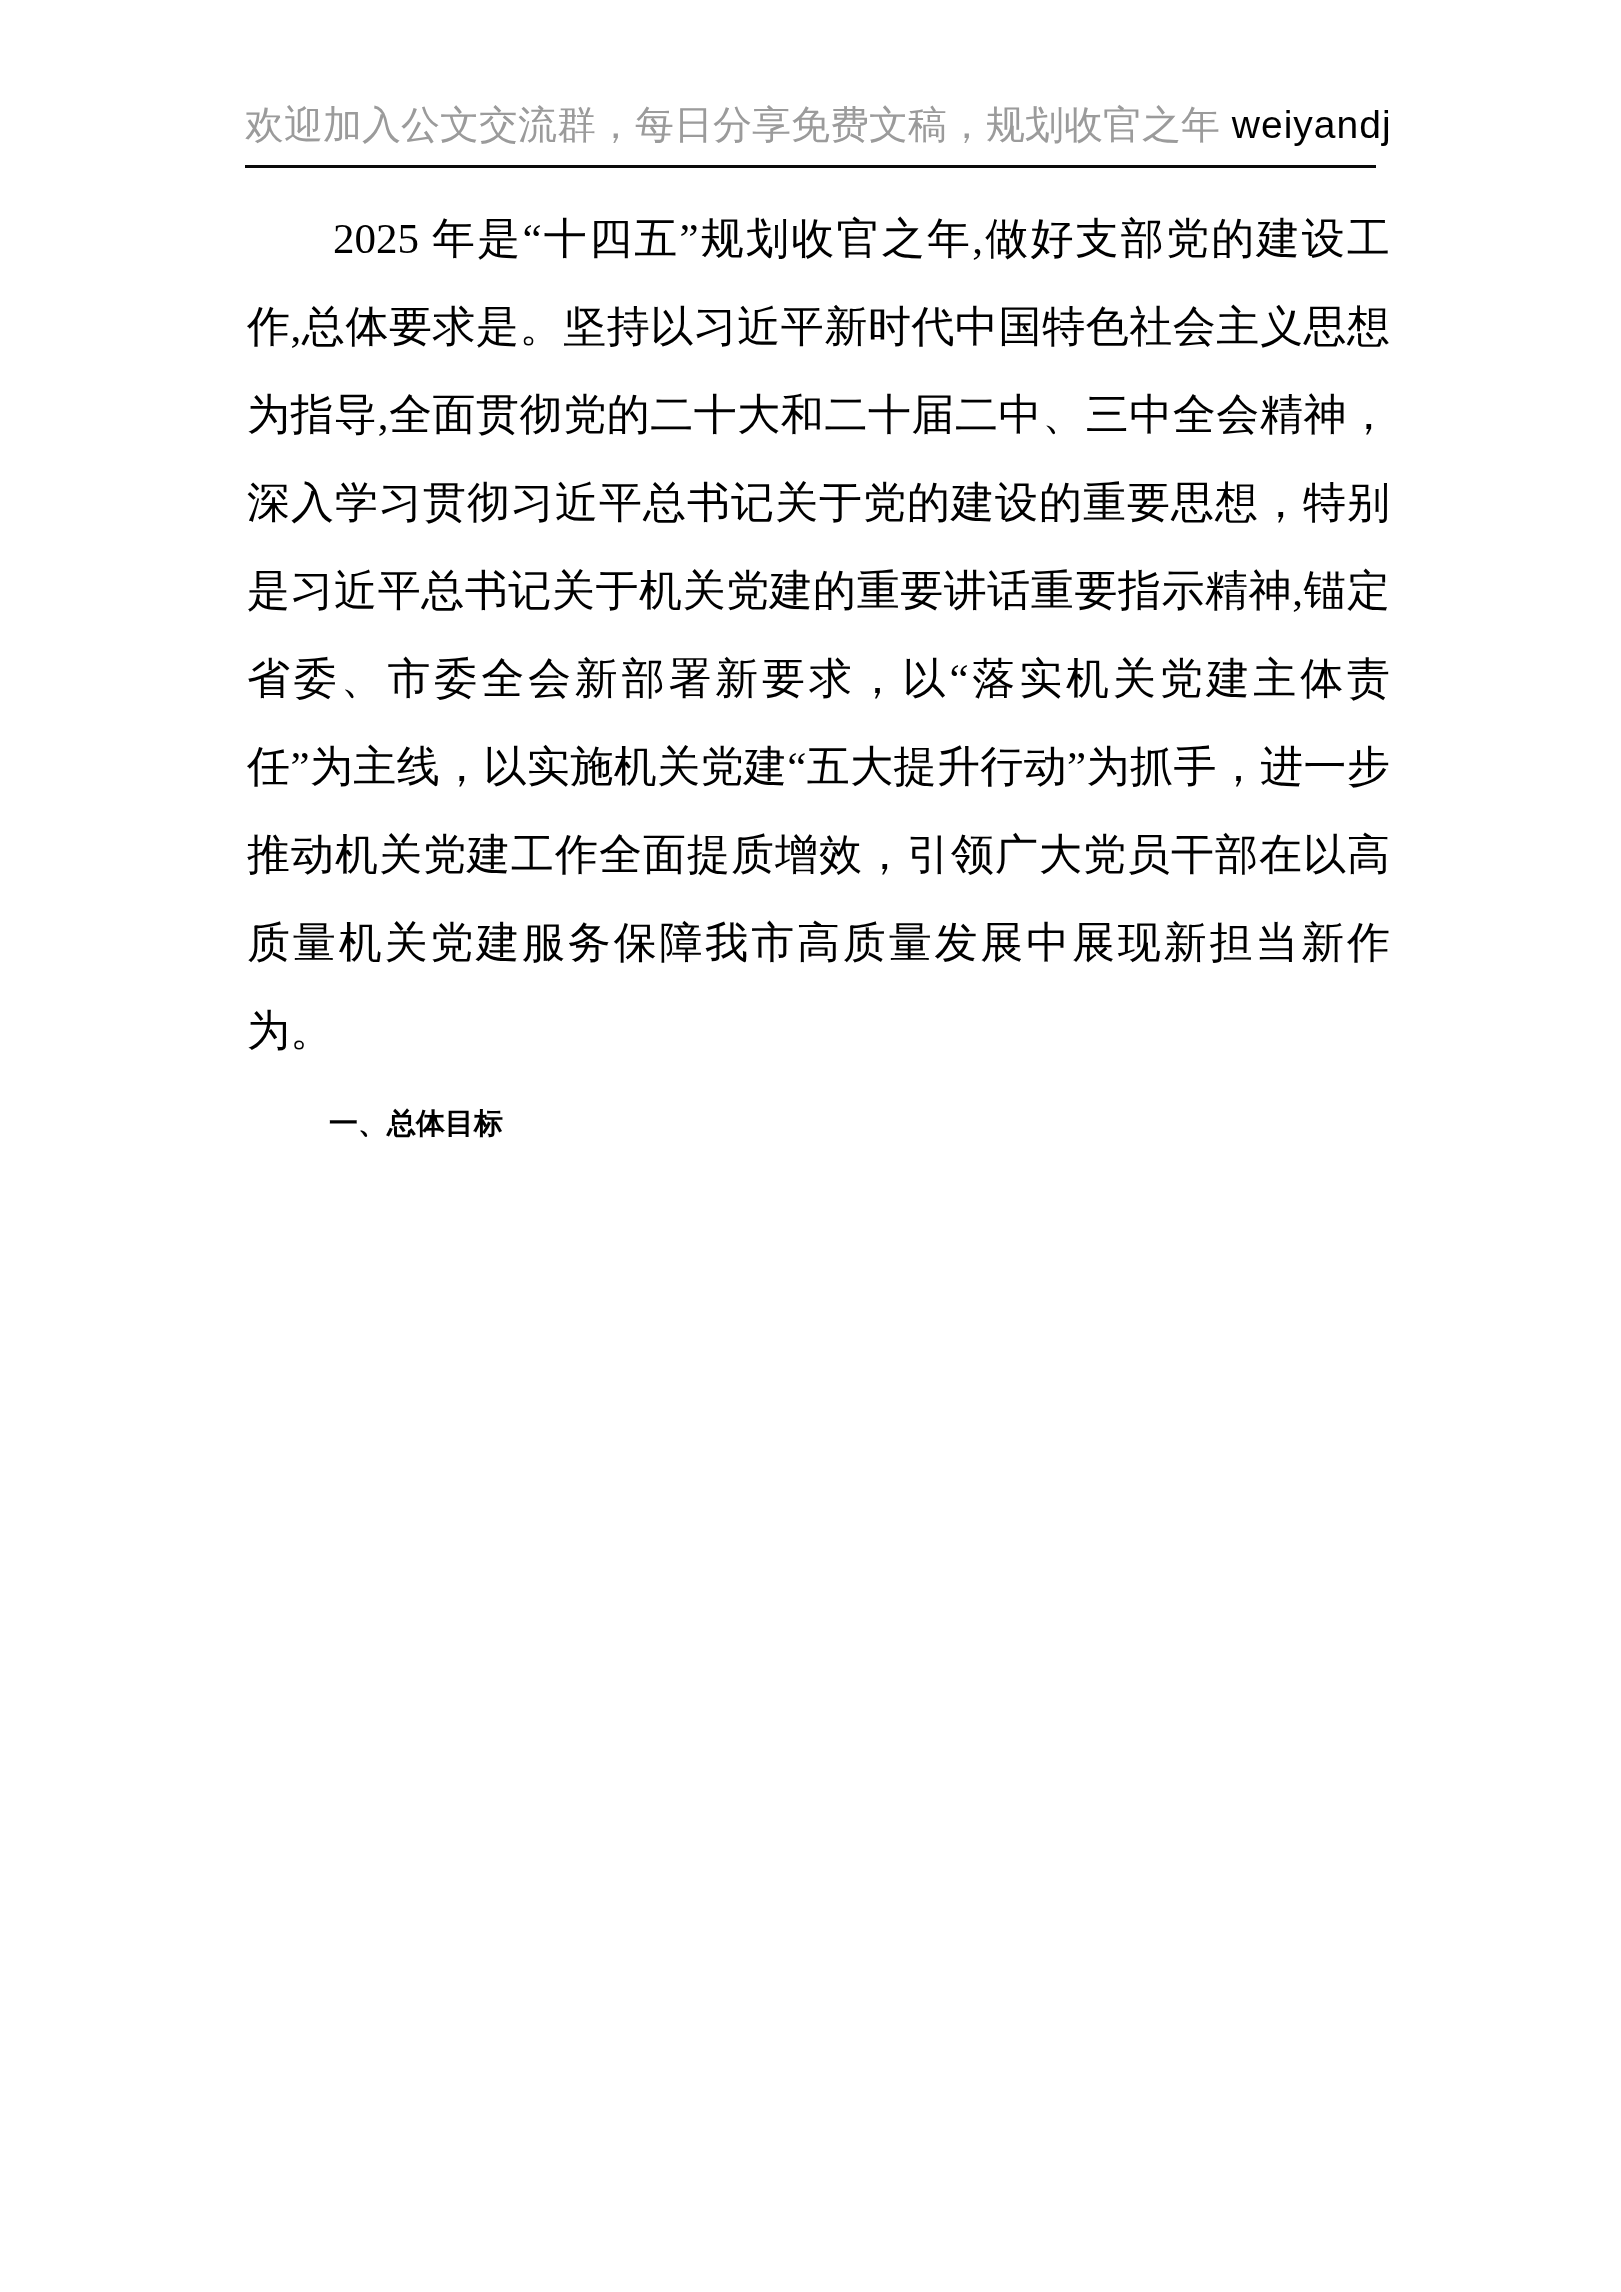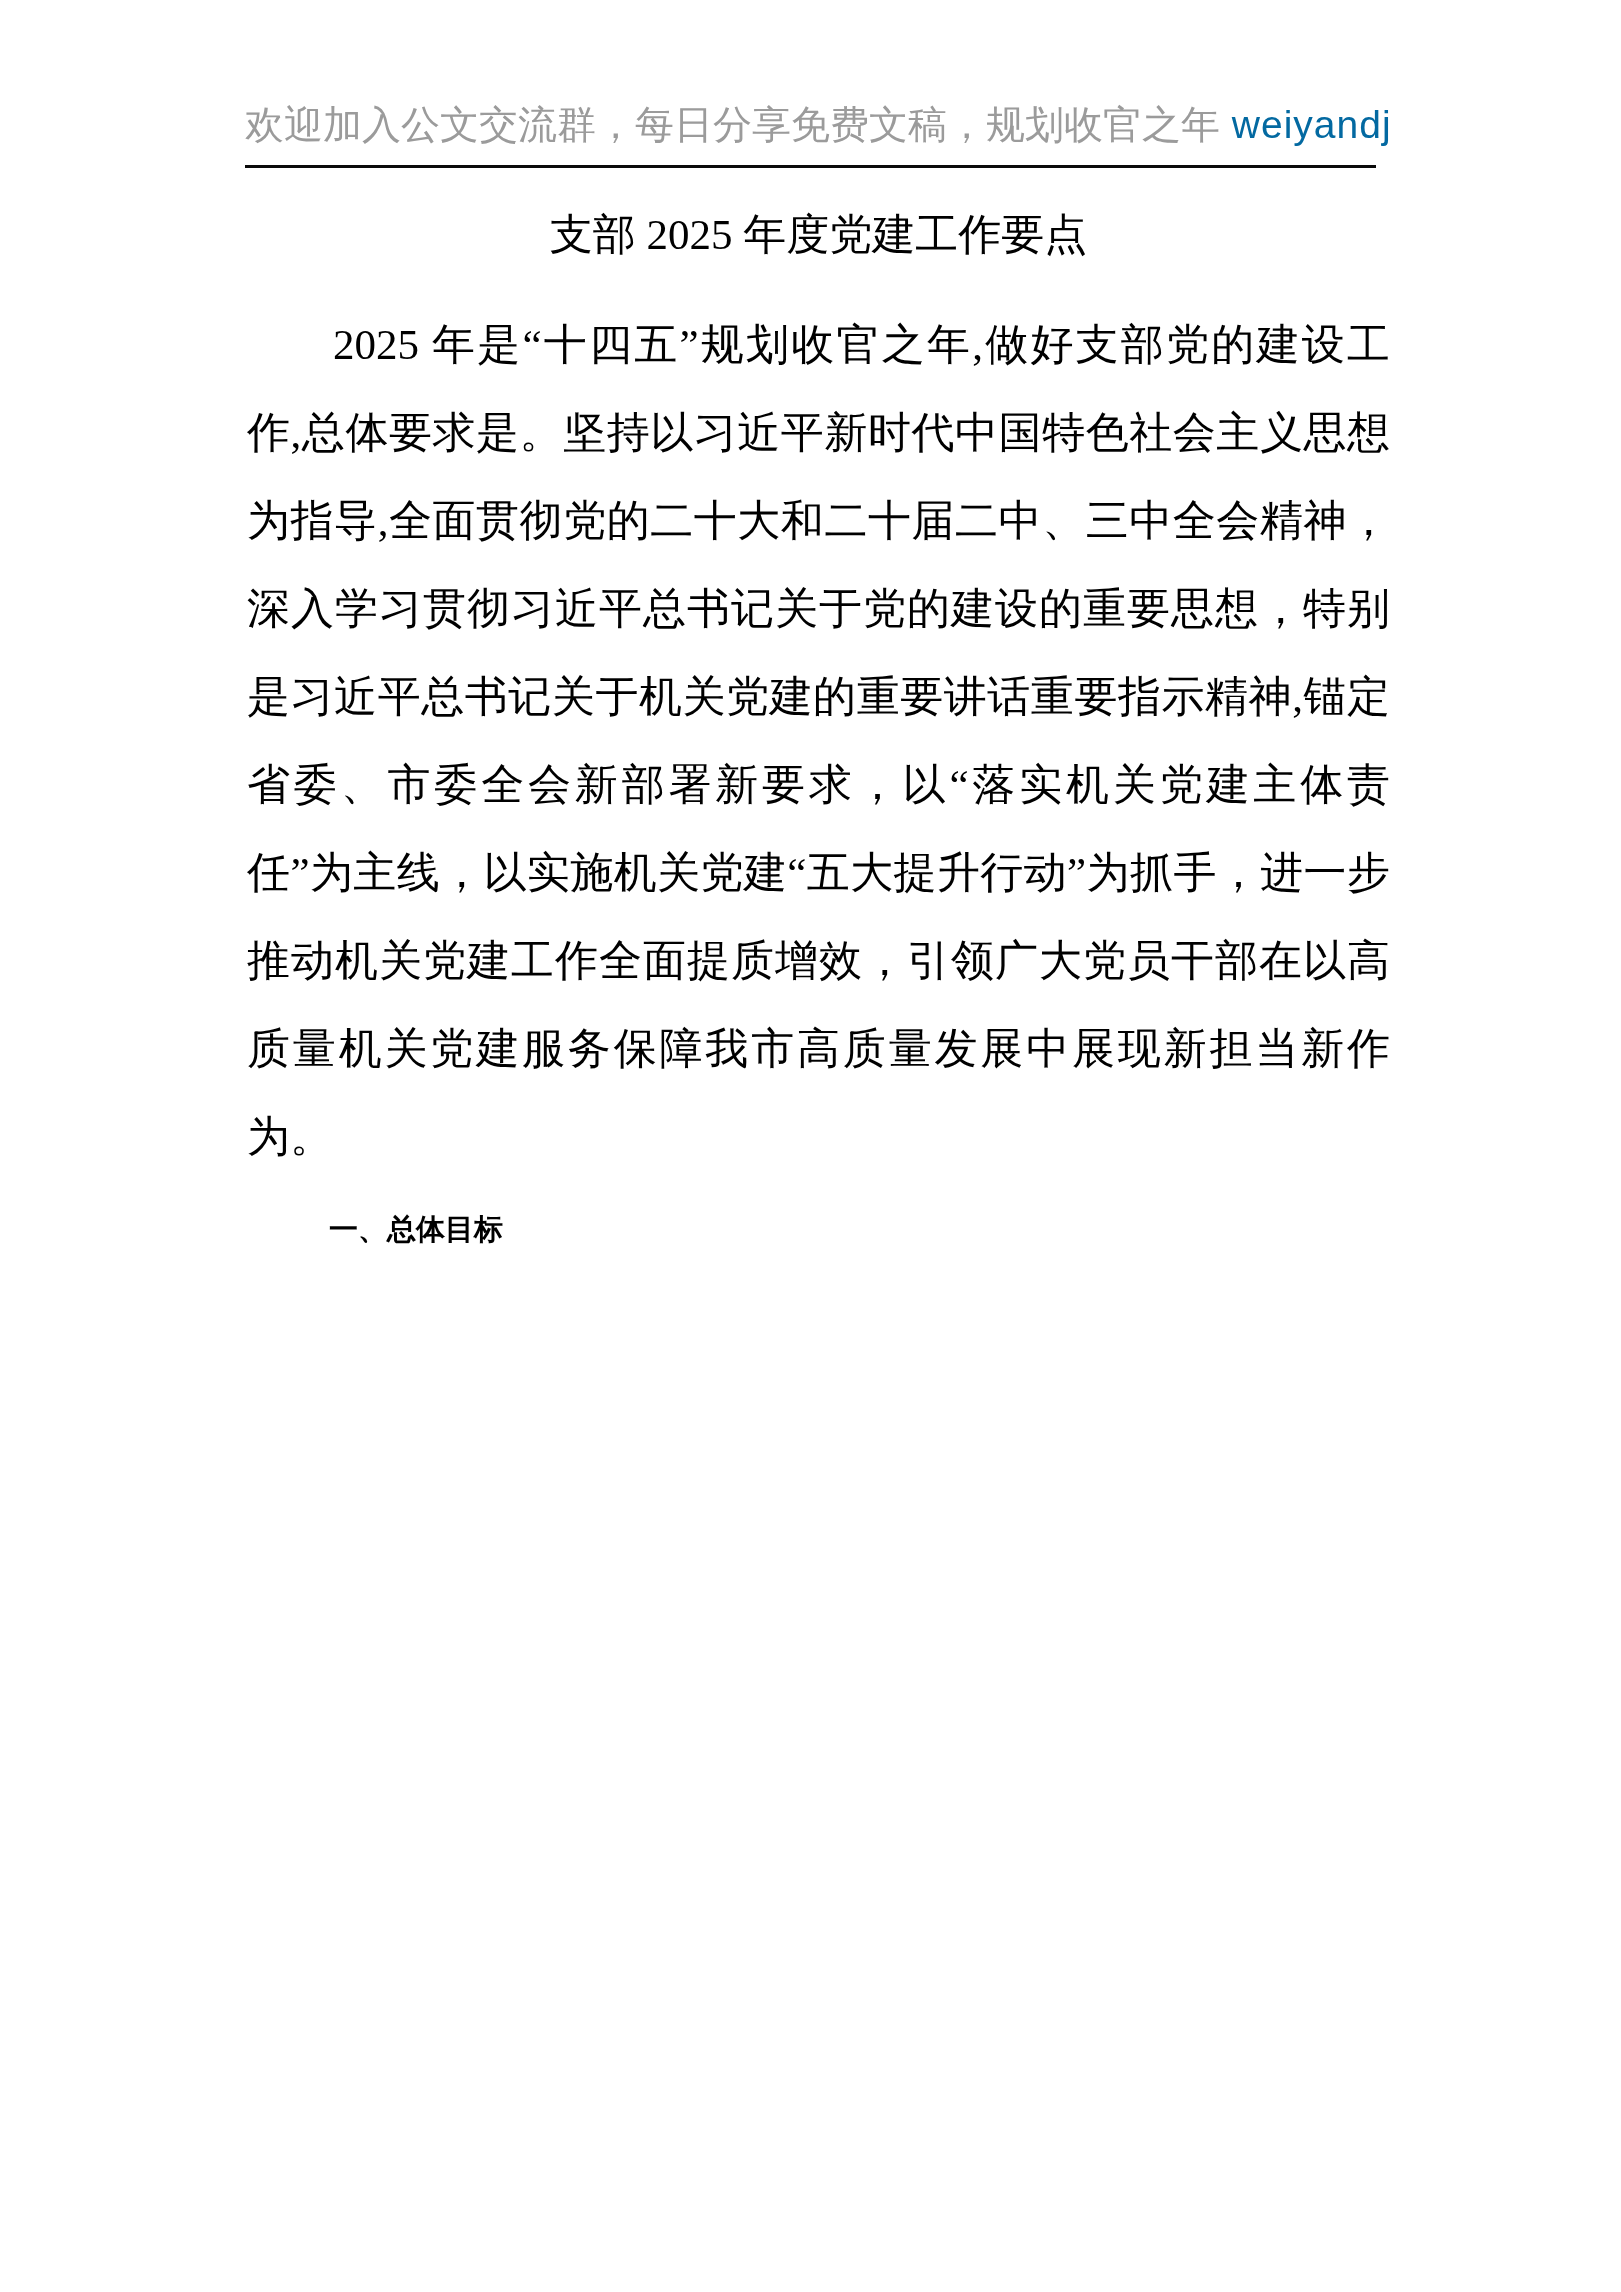--- a/index.html
+++ b/index.html
@@ -20,21 +20,21 @@
     font-family: "Liberation Sans", "DejaVu Sans", sans-serif;
     font-size: 39px;
     line-height: 57px;
     color: #9b9b9b;
     text-align: center;
     white-space: nowrap;
     border-bottom: 3.9px solid #0a0a0a;
     padding-bottom: 11.8px;
   }
   .banner .hl {
-    color: #0369a1;
+    color: #000000;
     margin-left: 11.8px;
     letter-spacing: 1px;
   }
   
   .content {
     position: absolute;
     left: 243px;
     top: 191px;
     width: 1151px;
     font-family: "Liberation Serif", "DejaVu Serif", serif;
@@ -66,21 +66,20 @@
 <body>
 
 <div class="page">
 
   <div class="banner">
     <span>欢迎加入公文交流群，每日分享免费文稿，规划收官之年</span><span class="hl">weiyandj</span>
   </div>
 
   <div class="content">
 
-    <h1 class="title">支部 2025 年度党建工作要点</h1>
 
     <p class="para">2025 年是“十四五”规划收官之年,做好支部党的建设工作,总体要求是。坚持以习近平新时代中国特色社会主义思想为指导,全面贯彻党的二十大和二十届二中、三中全会精神，深入学习贯彻习近平总书记关于党的建设的重要思想，特别是习近平总书记关于机关党建的重要讲话重要指示精神,锚定省委、市委全会新部署新要求，以“落实机关党建主体责任”为主线，以实施机关党建“五大提升行动”为抓手，进一步推动机关党建工作全面提质增效，引领广大党员干部在以高质量机关党建服务保障我市高质量发展中展现新担当新作为。</p>
 
     <h2 class="heading">一、总体目标</h2>
 
 
 
   </div>
 
 </div>

